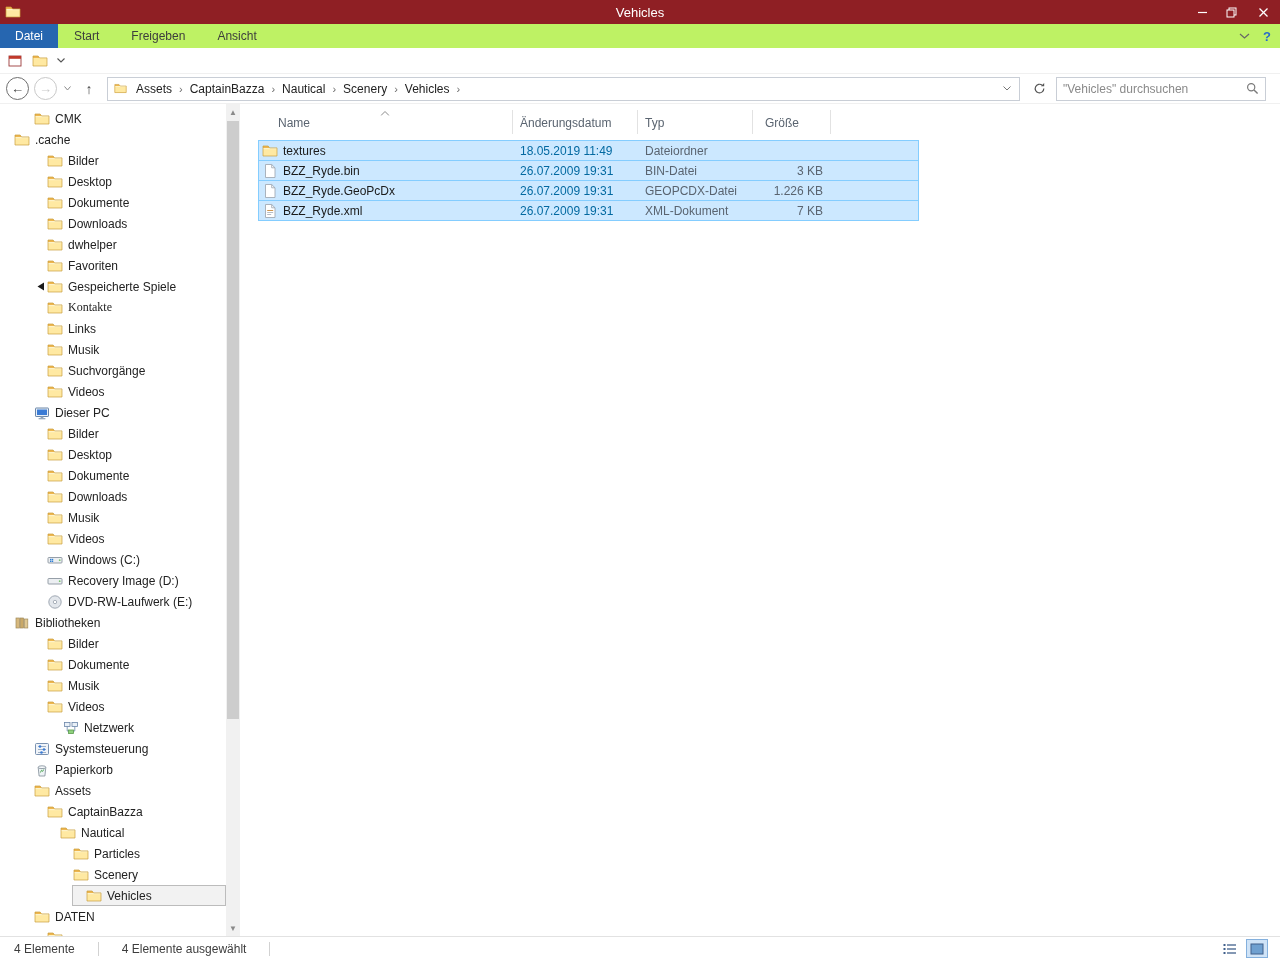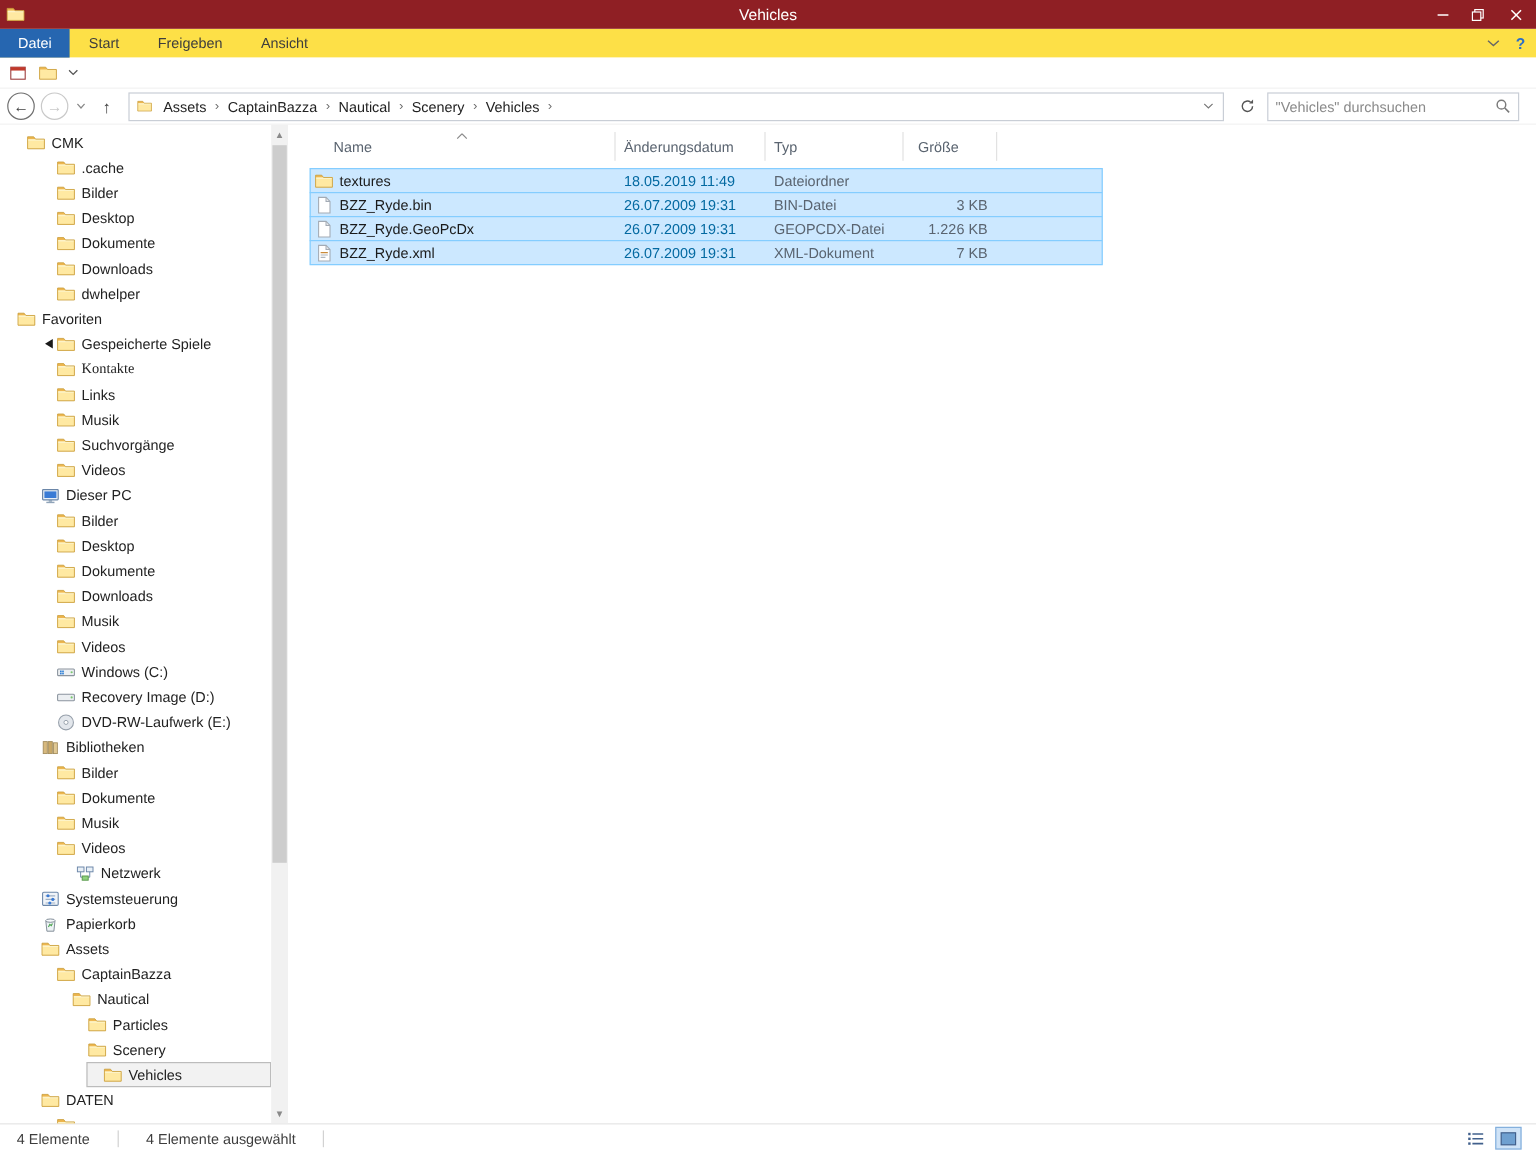--- a/index.html
+++ b/index.html
@@ -8,21 +8,21 @@
 
   
   .titlebar{height:24px;background:#8f1f24;display:flex;align-items:center;position:relative;color:#fff}
   .app-icon{width:16px;height:16px;margin-left:5px;display:flex;align-items:center}
   .title{position:absolute;left:0;right:0;text-align:center;font-size:13px;pointer-events:none}
   .win-controls{margin-left:auto;display:flex;height:100%;position:relative}
   .win-btn{width:29px;display:flex;align-items:center;justify-content:center}
   .win-btn.close-button-w{width:34px}
 
   
-  .tabrow{height:24px;display:flex;align-items:stretch;background:#fde047}
+  .tabrow{height:24px;display:flex;align-items:stretch;background:#bef264}
   .tab{padding:0 16px;display:flex;align-items:center;color:#3d3d3d}
   .tab.active{background:#2666b0;color:#fff;padding:0 15px}
   .tabrow-right{margin-left:auto;display:flex;align-items:center;gap:13px;padding-right:9px}
   .help-btn{color:#2a6dc9;font-weight:bold;font-size:13px}
 
   
   .qat{height:26px;display:flex;align-items:center;gap:9px;padding-left:7px;background:#fff;border-bottom:1px solid #f0f0f0}
   .qat-icon{width:16px;height:16px;display:flex}
   .qat-chevron{display:flex;align-items:center}
 
@@ -214,35 +214,35 @@
             <circle cx="5.2" cy="5.2" r="3.6" fill="none" stroke="#7a7a7a" stroke-width="1.2"></circle>
             <line x1="8" y1="8" x2="11.6" y2="11.6" stroke="#7a7a7a" stroke-width="1.4"></line>
           </svg>
         </span>
     </div>
   </div>
 
   <div class="content">
     <div class="navpane">
       <div class="tree" id="tree">
-          <div class="tree-row" style="padding-left: 8px;">
+          <div class="tree-row" style="padding-left: 20px;">
             <div class="tree-row-inner">
               <span class="expander"></span>
               <span class="tree-icon" style="display: flex;">
                 <svg width="16" height="16" viewBox="0 0 16 16">
                   <path d="M1 3h5.1l1.5 1.9H15V13H1z" fill="#eeb64f"></path>
                   <path d="M1 5h14v8H1z" fill="#ffe9a2"></path>
                   <path d="M1 5h14v1.2H1z" fill="#fdf3c9"></path>
                   <path d="M1 3h5.1l1.5 1.9H15V13H1z" fill="none" stroke="#c99e3c" stroke-width="0.7"></path>
                 </svg>
               </span>
               <span class="tree-label">CMK</span>
             </div>
           </div>
-          <div class="tree-row" style="padding-left: 33px;">
+          <div class="tree-row" style="">
             <div class="tree-row-inner">
               <span class="expander"></span>
               <span class="tree-icon" style="display: flex;">
                 <svg width="16" height="16" viewBox="0 0 16 16">
                   <path d="M1 3h5.1l1.5 1.9H15V13H1z" fill="#eeb64f"></path>
                   <path d="M1 5h14v8H1z" fill="#ffe9a2"></path>
                   <path d="M1 5h14v1.2H1z" fill="#fdf3c9"></path>
                   <path d="M1 3h5.1l1.5 1.9H15V13H1z" fill="none" stroke="#c99e3c" stroke-width="0.7"></path>
                 </svg>
               </span>
@@ -312,21 +312,21 @@
                 <svg width="16" height="16" viewBox="0 0 16 16">
                   <path d="M1 3h5.1l1.5 1.9H15V13H1z" fill="#eeb64f"></path>
                   <path d="M1 5h14v8H1z" fill="#ffe9a2"></path>
                   <path d="M1 5h14v1.2H1z" fill="#fdf3c9"></path>
                   <path d="M1 3h5.1l1.5 1.9H15V13H1z" fill="none" stroke="#c99e3c" stroke-width="0.7"></path>
                 </svg>
               </span>
               <span class="tree-label">dwhelper</span>
             </div>
           </div>
-          <div class="tree-row" style="">
+          <div class="tree-row" style="padding-left: 33px;">
             <div class="tree-row-inner">
               <span class="expander"></span>
               <span class="tree-icon" style="display: flex;">
                 <svg width="16" height="16" viewBox="0 0 16 16">
                   <path d="M1 3h5.1l1.5 1.9H15V13H1z" fill="#eeb64f"></path>
                   <path d="M1 5h14v8H1z" fill="#ffe9a2"></path>
                   <path d="M1 5h14v1.2H1z" fill="#fdf3c9"></path>
                   <path d="M1 3h5.1l1.5 1.9H15V13H1z" fill="none" stroke="#c99e3c" stroke-width="0.7"></path>
                 </svg>
               </span>
@@ -552,21 +552,21 @@
               <span class="expander"></span>
               <span class="tree-icon" style="display: flex;">
                 <svg width="16" height="16" viewBox="0 0 16 16">
                   <circle cx="8" cy="8" r="6.2" fill="#e3e7ec" stroke="#97a0ab" stroke-width="0.9"></circle>
                   <circle cx="8" cy="8" r="1.7" fill="#fff" stroke="#97a0ab" stroke-width="0.8"></circle>
                 </svg>
               </span>
               <span class="tree-label">DVD-RW-Laufwerk (E:)</span>
             </div>
           </div>
-          <div class="tree-row" style="padding-left: 20px;">
+          <div class="tree-row" style="">
             <div class="tree-row-inner">
               <span class="expander"></span>
               <span class="tree-icon" style="display: flex;">
                 <svg width="16" height="16" viewBox="0 0 16 16">
                   <rect x="2" y="3" width="3.4" height="10" fill="#d7b97e" stroke="#a08a5a" stroke-width="0.7"></rect>
                   <rect x="6.2" y="3" width="3.4" height="10" fill="#c9a867" stroke="#a08a5a" stroke-width="0.7"></rect>
                   <rect x="10.6" y="4" width="3.2" height="9" fill="#e0c893" stroke="#a08a5a" stroke-width="0.7"></rect>
                 </svg>
               </span>
               <span class="tree-label">Bibliotheken</span>

